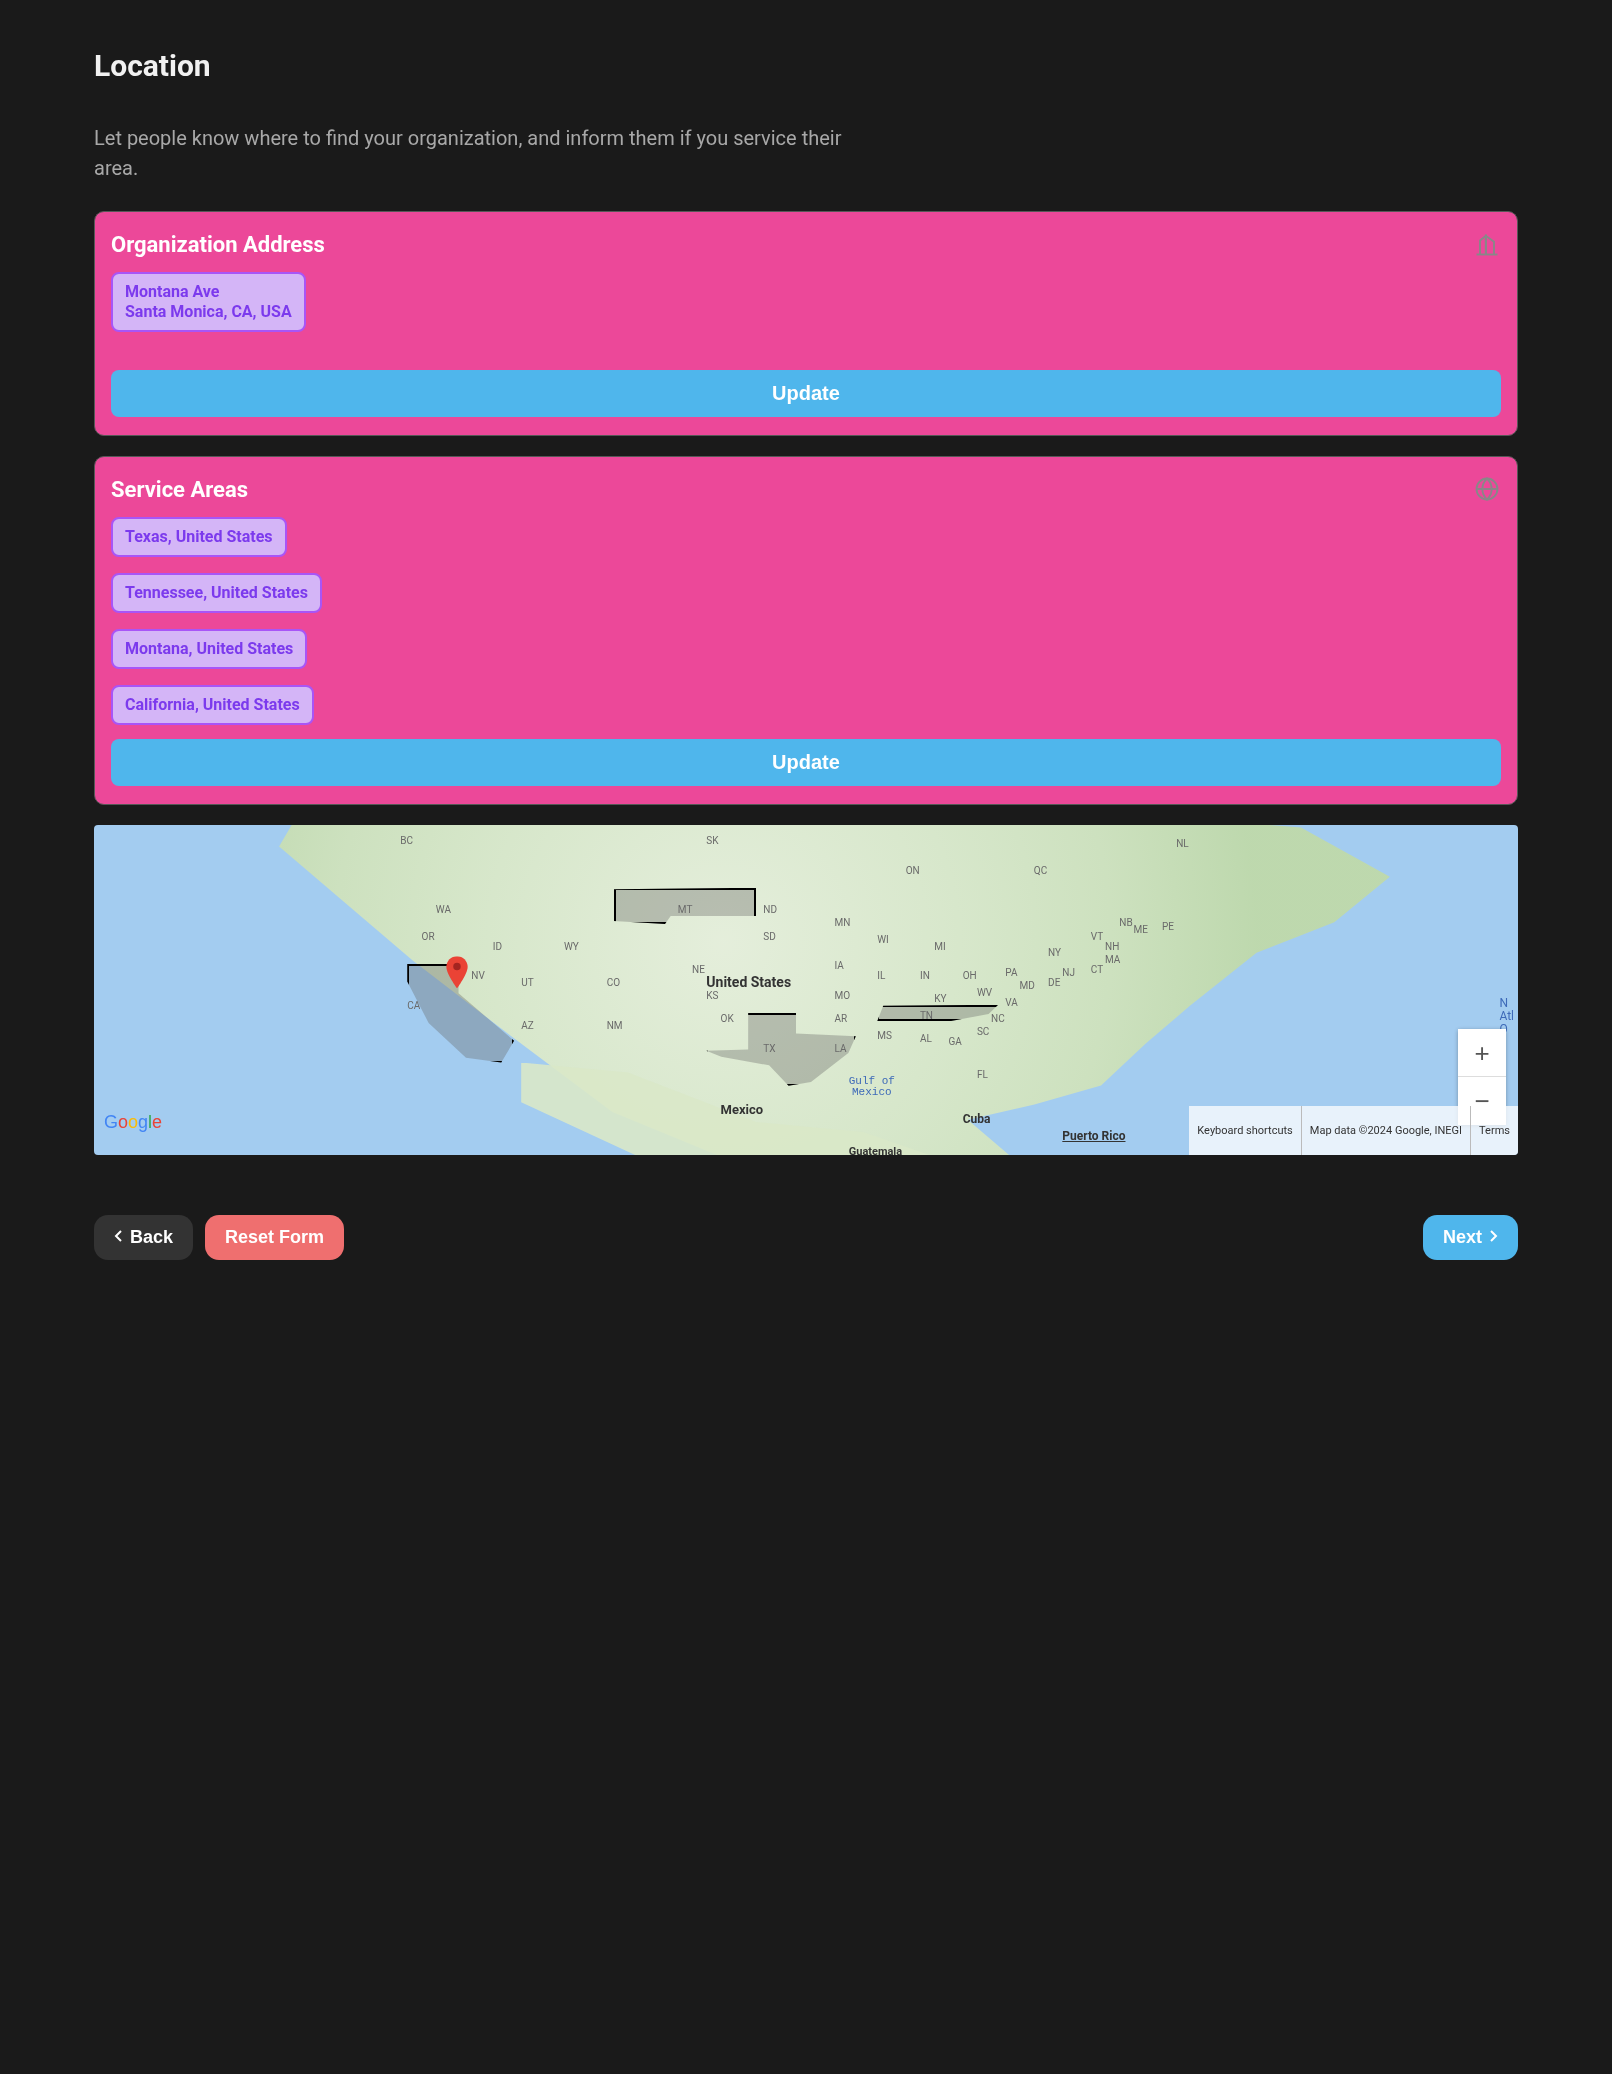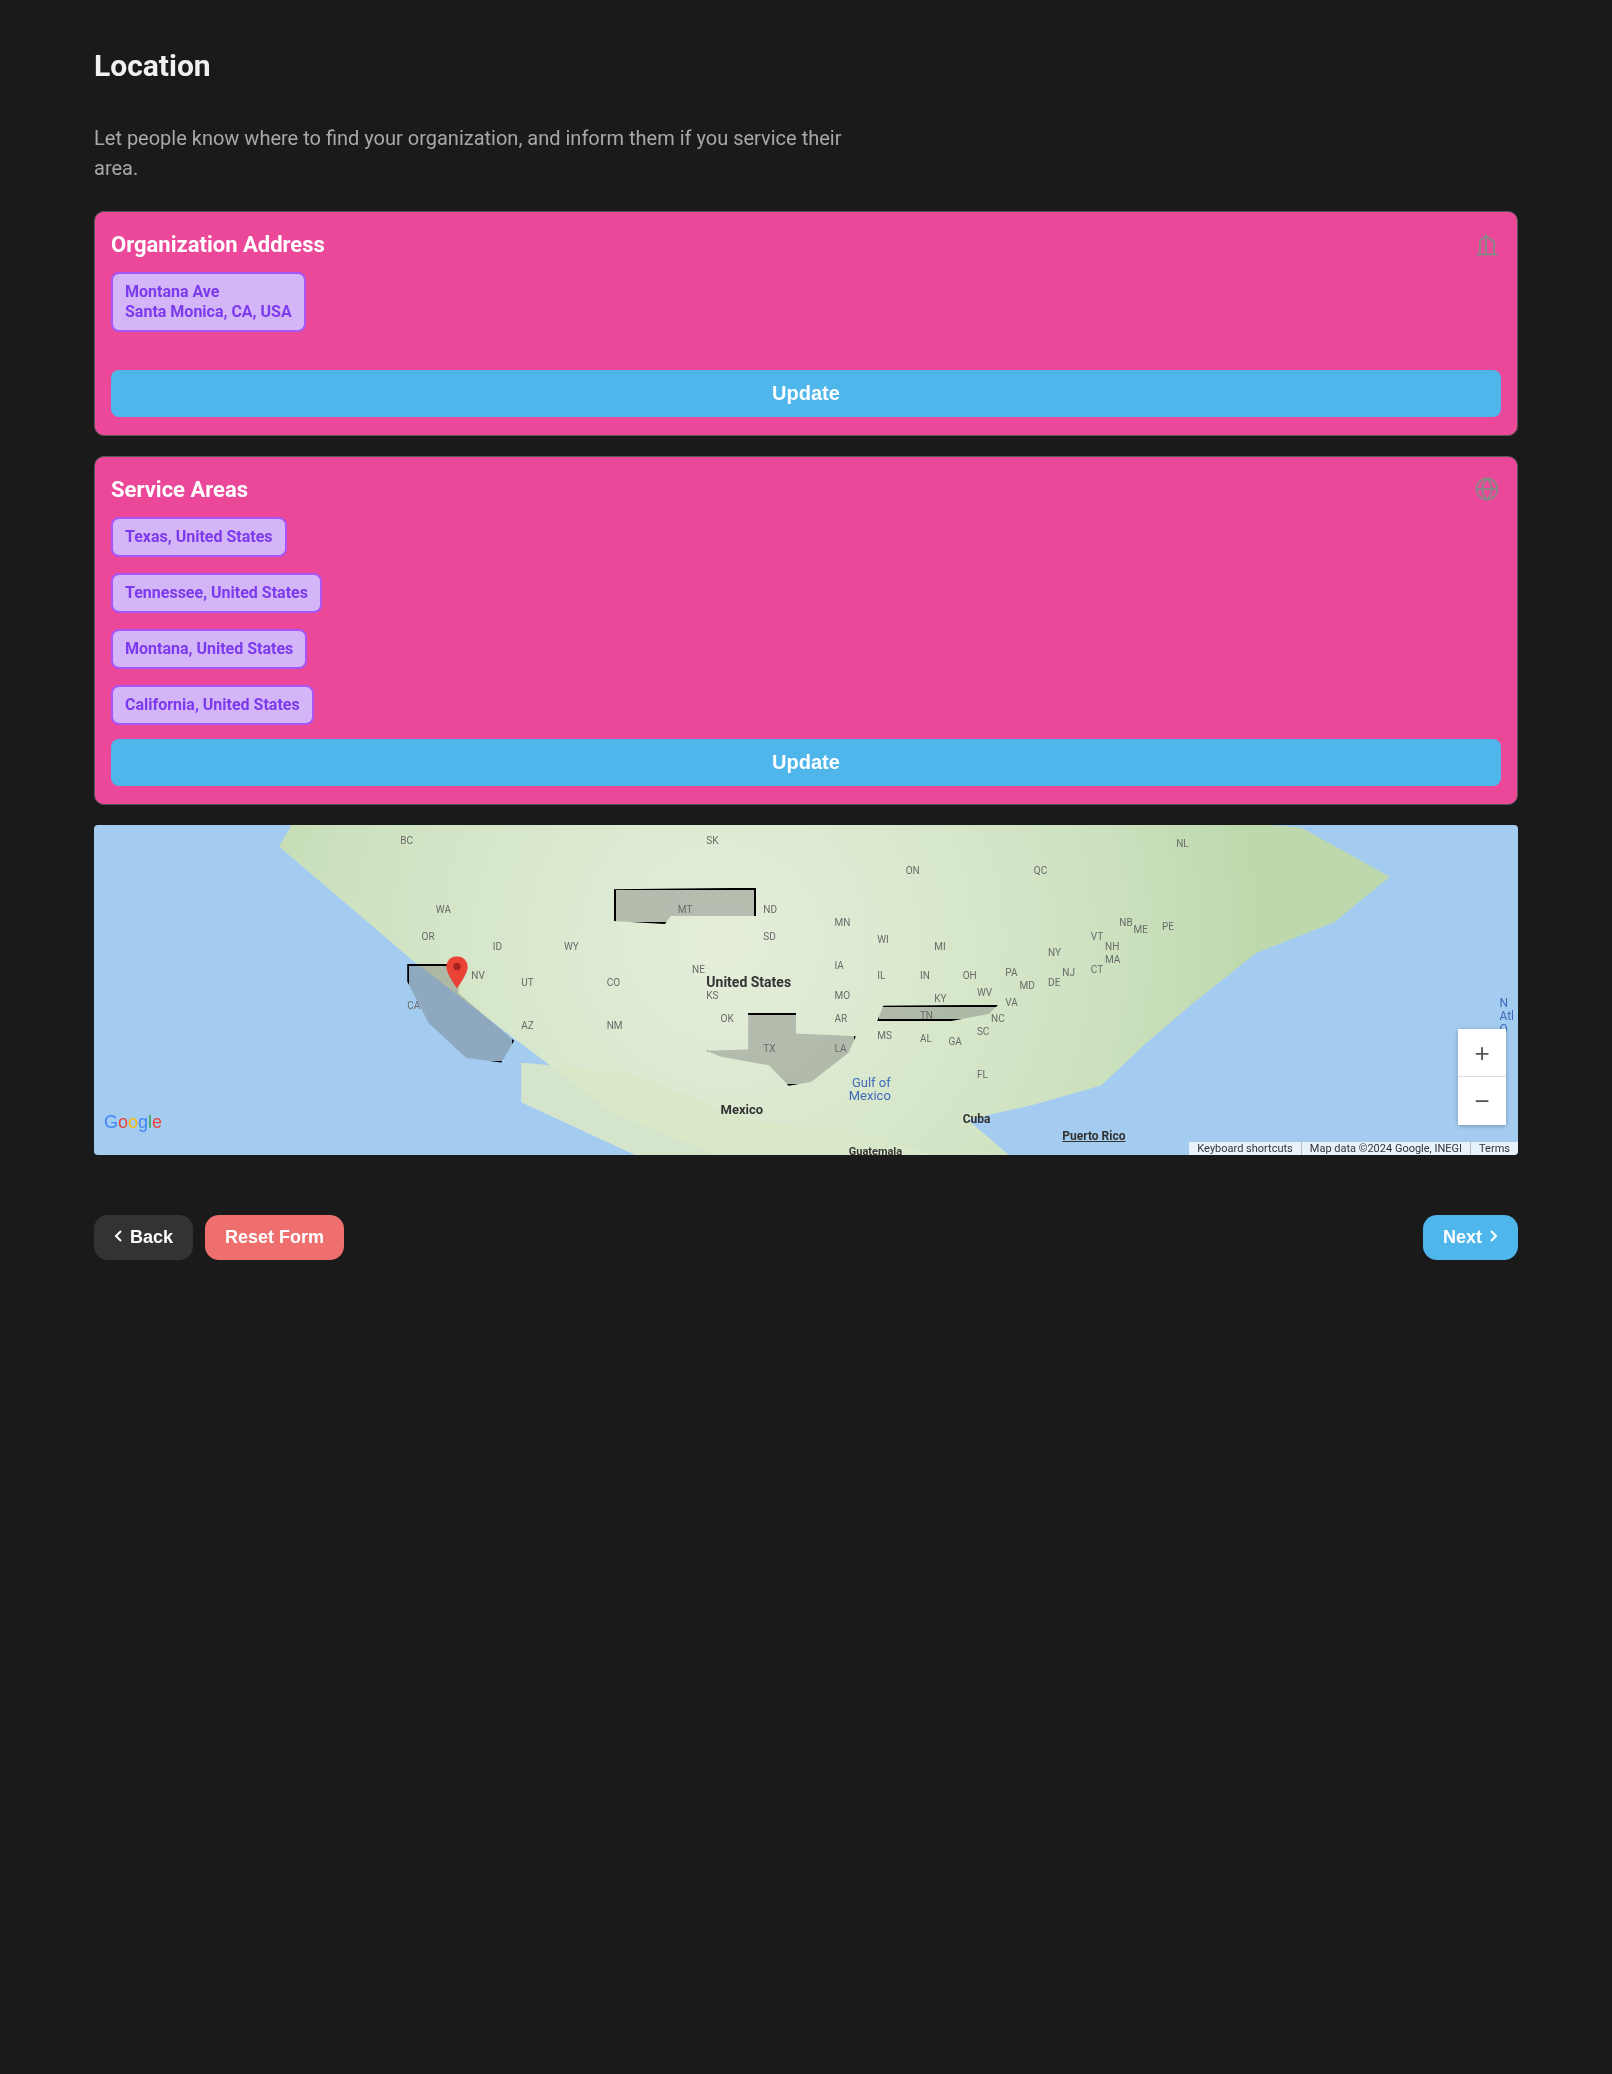--- a/index.html
+++ b/index.html
@@ -125,21 +125,21 @@
     position: absolute;
     left: 43%;
     top: 45%;
     font-size: 14px;
     font-weight: 700;
     color: #333;
   }
   .mexico-label { position:absolute; left:44%; top:84%; font-size:13px; font-weight:700; color:#333; }
   .cuba-label { position:absolute; left:61%; top:87%; font-size:12px; font-weight:700; color:#333;}
   .pr-label { position:absolute; left:68%; top:92%; font-size:12px; font-weight:700; color:#333;text-decoration:underline;}
-  .gulf-label { position:absolute; left:53%; top:76%; font-size:13px; color:#3e6ab8; text-align:right; line-height:1.0;}
+  .gulf-label { position:absolute; left:53%; top:76%; font-size:11px; color:#3e6ab8; text-align:center; line-height:1.0;font-family:Liberation Mono, monospace;}
   .state-lbl { position:absolute; font-size:10px; color:#6a6a6a; font-weight:400;}
   .province-lbl { position:absolute; font-size:10px; color:#6a6a6a; }
   .highlight-state {
     position: absolute;
     background: rgba(100,100,100,0.35);
     border: 2px solid #000;
   }
   .ca-shape {
     left: 22%; top: 42%; width: 7.5%; height: 30%;
     clip-path: polygon(0% 0%, 48% 0%, 48% 30%, 100% 78%, 88% 100%, 55% 95%, 20% 60%, 0% 18%);
@@ -182,21 +182,21 @@
   .map-footer {
     position: absolute;
     right: 0;
     bottom: 0;
     display: flex;
     font-size: 11px;
     color: #333;
     background: rgba(255,255,255,0.75);
   }
   .map-footer div {
-    padding: 0 8px;
+    padding: 18px 8px;
     border-left: 1px solid #bbb;
   }
   .map-footer div:first-child { border-left: none; }
   .zoom-ctrl {
     position: absolute;
     right: 12px;
     bottom: 30px;
     width: 48px;
     background: #fff;
     border-radius: 2px;

